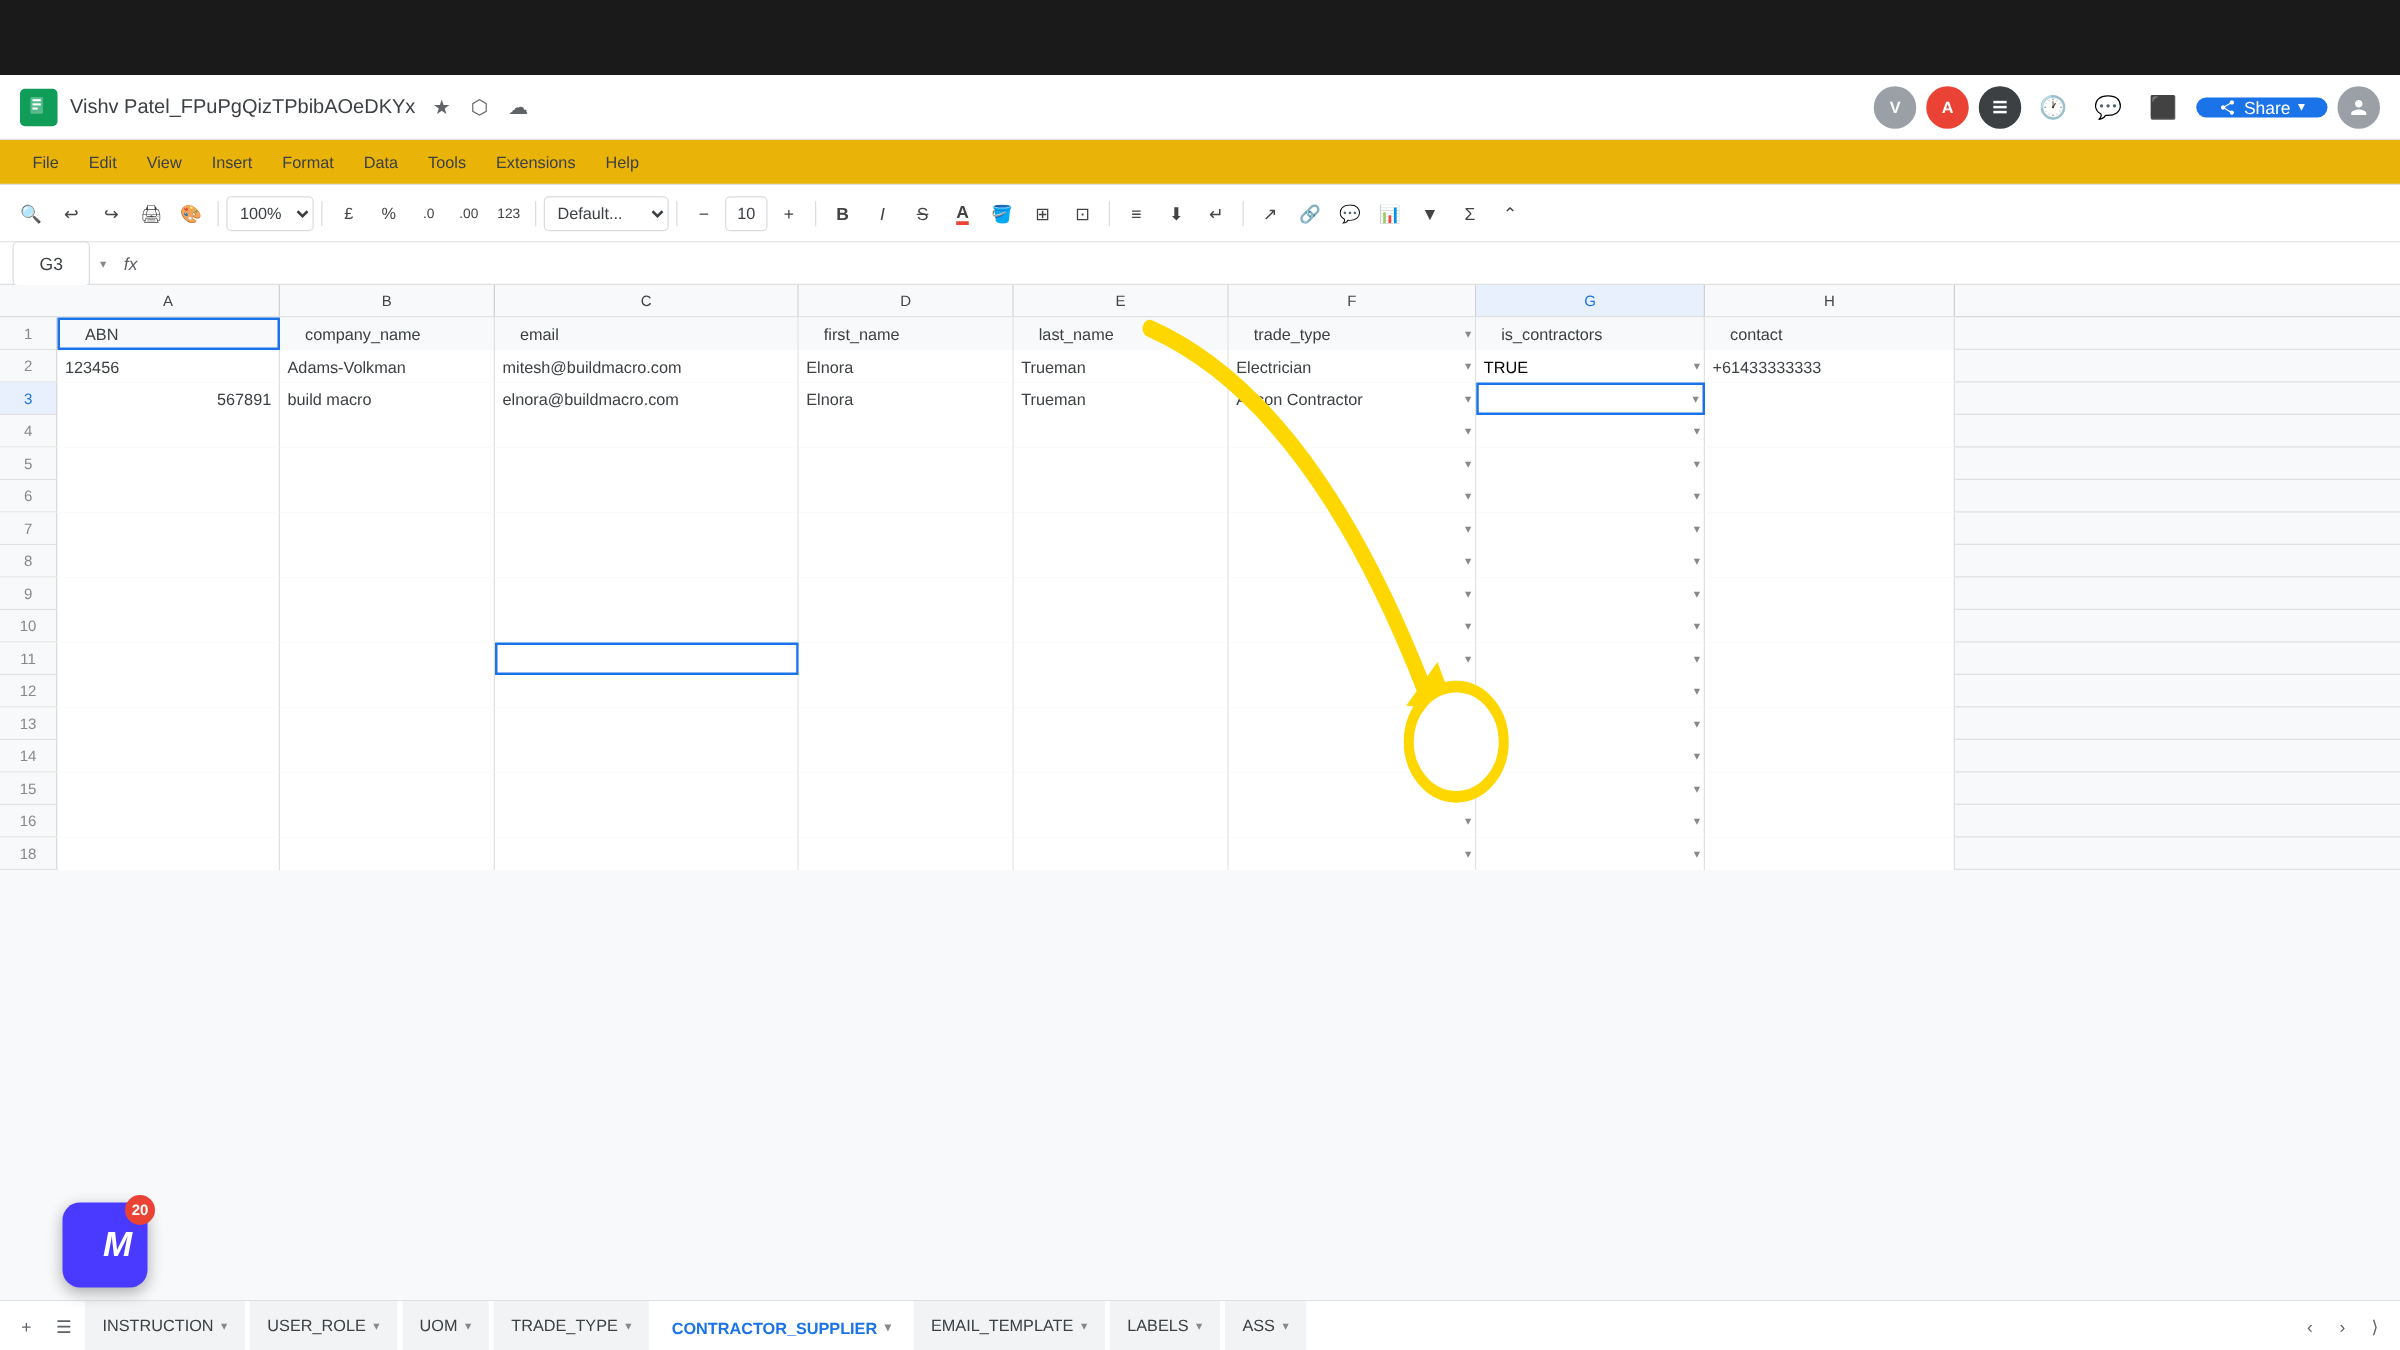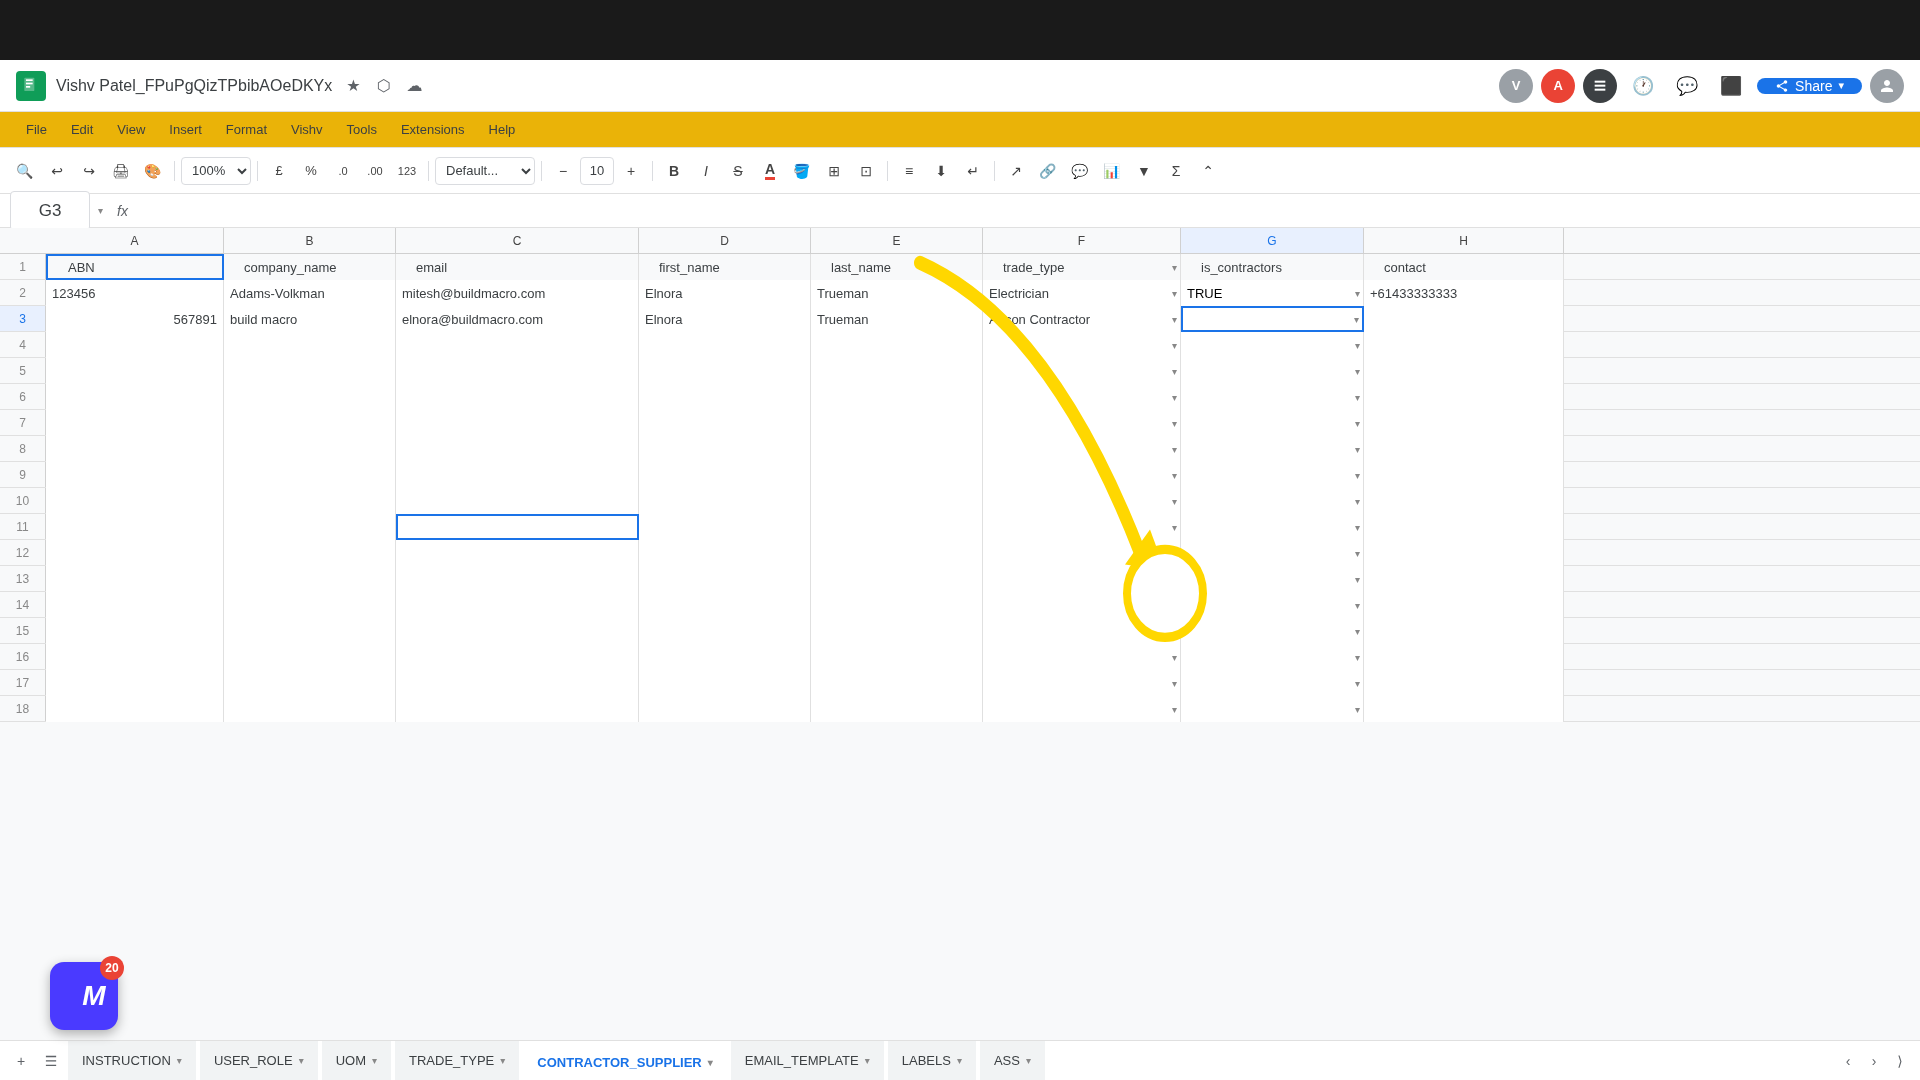--- a/index.html
+++ b/index.html
@@ -192,25 +192,25 @@
       background: #fff;
       height: 34px;
       display: flex;
       align-items: center;
       padding: 0 10px;
       gap: 8px;
       border-bottom: 1px solid #e0e0e0;
     }
 
     .cell-ref {
-      width: 80px;
+      width: 62px;
       border: 1px solid #dadce0;
       border-radius: 4px;
       padding: 9px 8px;
-      font-size: 17px;
+      font-size: 14px;
       text-align: center;
       color: #3c4043;
     }
 
     .formula-icon {
       color: #5f6368;
       font-size: 14px;
       font-style: italic;
       padding: 0 6px;
     }
@@ -524,21 +524,21 @@
       </div>
     </div>
   </div>
 
   <div class="menu-bar">
     <span class="menu-item">File</span>
     <span class="menu-item">Edit</span>
     <span class="menu-item">View</span>
     <span class="menu-item">Insert</span>
     <span class="menu-item">Format</span>
-    <span class="menu-item">Vishv</span>
+    <span class="menu-item">Data</span>
     <span class="menu-item">Tools</span>
     <span class="menu-item">Extensions</span>
     <span class="menu-item">Help</span>
   </div>
 
   <div class="toolbar">
     <button class="toolbar-btn">🔍</button>
     <button class="toolbar-btn">↩</button>
     <button class="toolbar-btn">↪</button>
     <button class="toolbar-btn">🖨</button>
@@ -782,31 +782,20 @@
             <div class="cell col-A"></div>
             <div class="cell col-B"></div>
             <div class="cell col-C"></div>
             <div class="cell col-D"></div>
             <div class="cell col-E"></div>
             <div class="cell col-F has-dropdown"></div>
             <div class="cell col-G has-dropdown"></div>
             <div class="cell col-H"></div>
           </div>
         <div class="grid-row">
-            <div class="row-num">17</div>
-            <div class="cell col-A"></div>
-            <div class="cell col-B"></div>
-            <div class="cell col-C"></div>
-            <div class="cell col-D"></div>
-            <div class="cell col-E"></div>
-            <div class="cell col-F has-dropdown"></div>
-            <div class="cell col-G has-dropdown"></div>
-            <div class="cell col-H"></div>
-          </div>
-        <div class="grid-row">
             <div class="row-num">18</div>
             <div class="cell col-A"></div>
             <div class="cell col-B"></div>
             <div class="cell col-C"></div>
             <div class="cell col-D"></div>
             <div class="cell col-E"></div>
             <div class="cell col-F has-dropdown"></div>
             <div class="cell col-G has-dropdown"></div>
             <div class="cell col-H"></div>
           </div>

